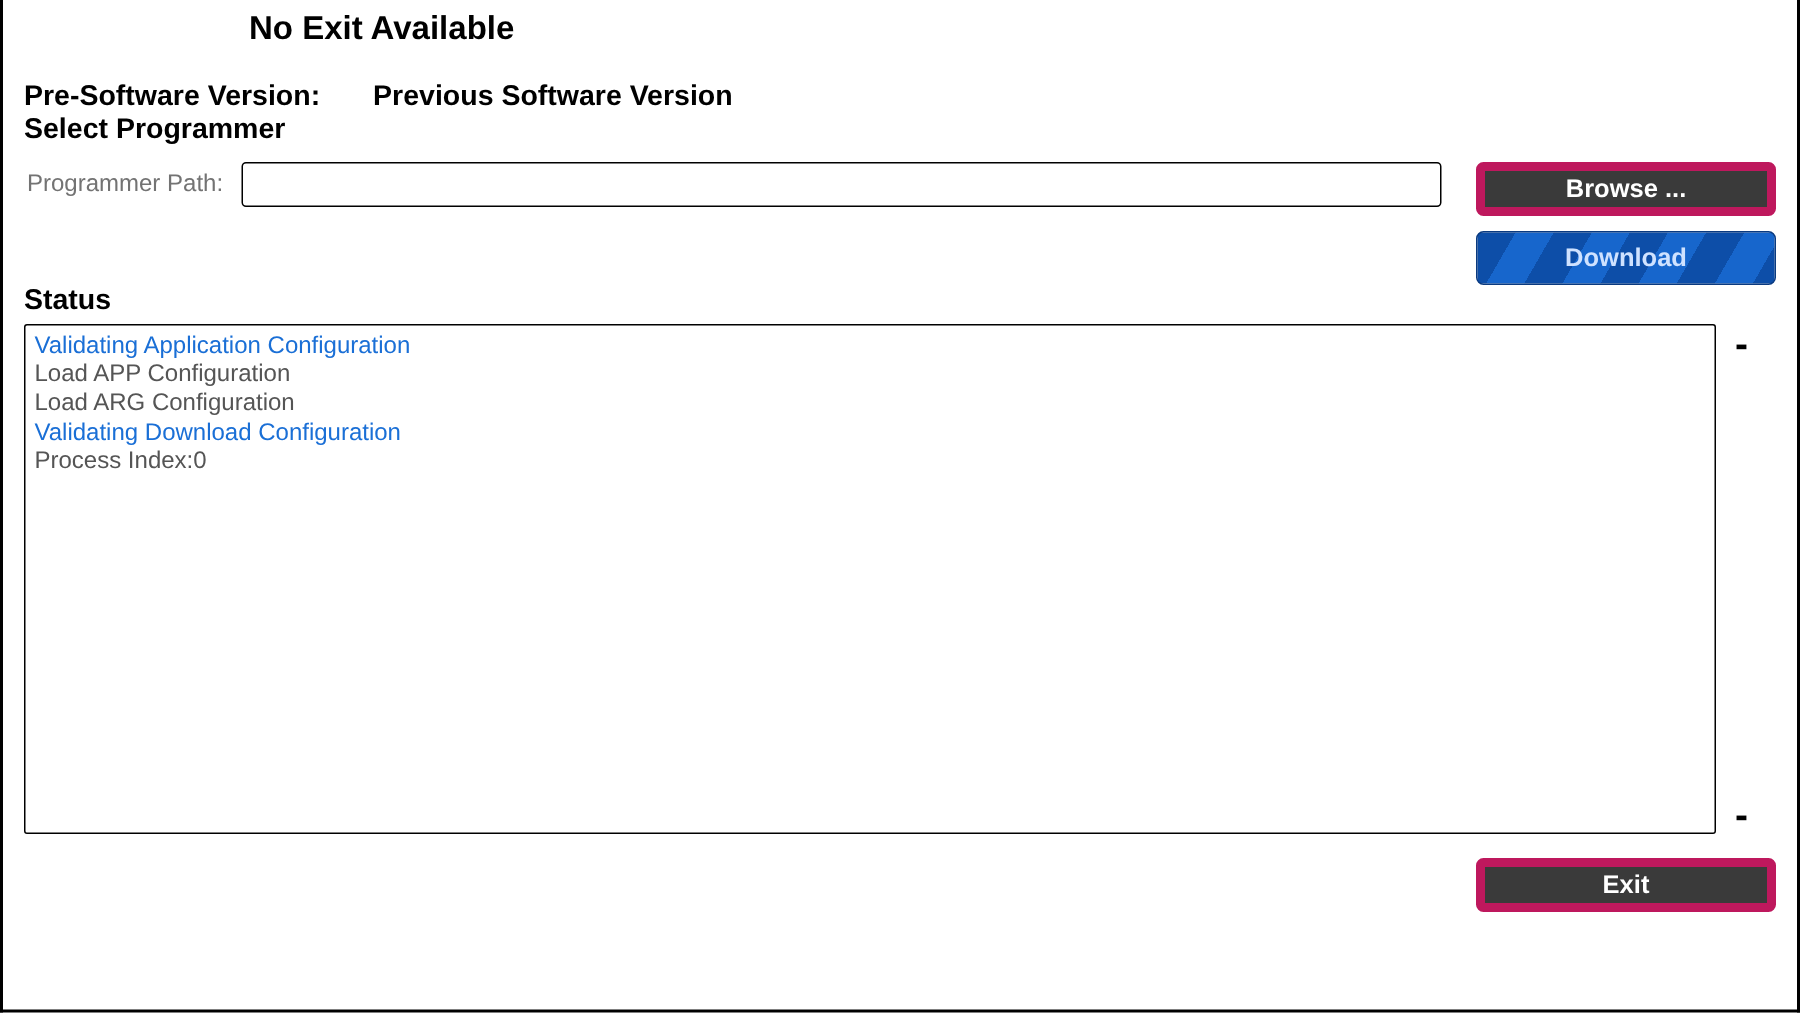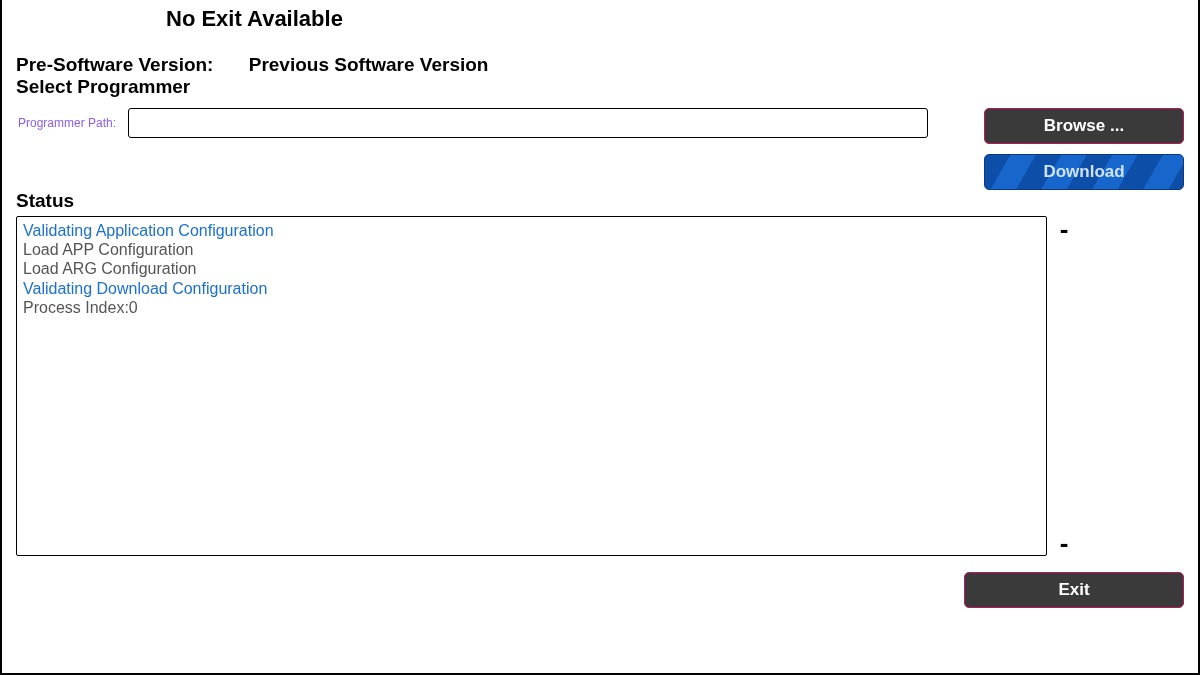--- a/index.html
+++ b/index.html
@@ -36,22 +36,22 @@
       color: #000;
       margin-bottom: 10px;
     }
     .prog-row {
       display: flex;
       align-items: center;
       gap: 8px;
       margin-bottom: 8px;
     }
     .prog-label {
-      font-size: 12px;
-      color: #8b5cf6;
+      font-size: 16px;
+      color: #737373;
       white-space: nowrap;
       margin-left: 2px;
       margin-right: 4px;
     }
     .prog-input {
       flex: 1;
       height: 30px;
       border: 1px solid #000;
       border-radius: 3px;
       padding: 2px 6px;
@@ -67,21 +67,21 @@
       font-weight: bold;
       color: #fff;
       display: flex;
       align-items: center;
       justify-content: center;
       user-select: none;
       cursor: pointer;
     }
     .btn-dark {
       background: #3a3a3a;
-      border: 1px solid #be185d;
+      border: 6px solid #be185d;
     }
     .btn-download {
       background: repeating-linear-gradient(
         120deg,
         #0d4ea8 0px,
         #0d4ea8 22px,
         #1766cc 22px,
         #1766cc 44px
       );
       border: 1px solid #0a3a80;
@@ -105,21 +105,21 @@
       margin-bottom: 4px;
     }
     .status-wrap {
       display: flex;
       align-items: stretch;
       gap: 6px;
     }
     .status-box {
       border: 1px solid #000;
       border-radius: 2px;
-      width: 1031px;
+      width: 1128px;
       height: 340px;
       padding: 4px 6px;
       font-size: 16px;
       color: #555;
       line-height: 1.2;
       background: #fff;
       overflow: hidden;
     }
     .status-line { white-space: nowrap; }
     .hl { color: #1a6fd6; }
@@ -137,21 +137,21 @@
       line-height: 1;
       cursor: pointer;
       user-select: none;
     }
     .exit-row {
       display: flex;
       justify-content: flex-end;
       margin-top: 16px;
     }
     .exit-btn {
-      width: 220px;
+      width: 200px;
       height: 36px;
       text-align: center;
     }
   </style>
 </head>
 <body>
 
 <div class="header-title">No Exit Available</div>
 
 <div class="version-row">

